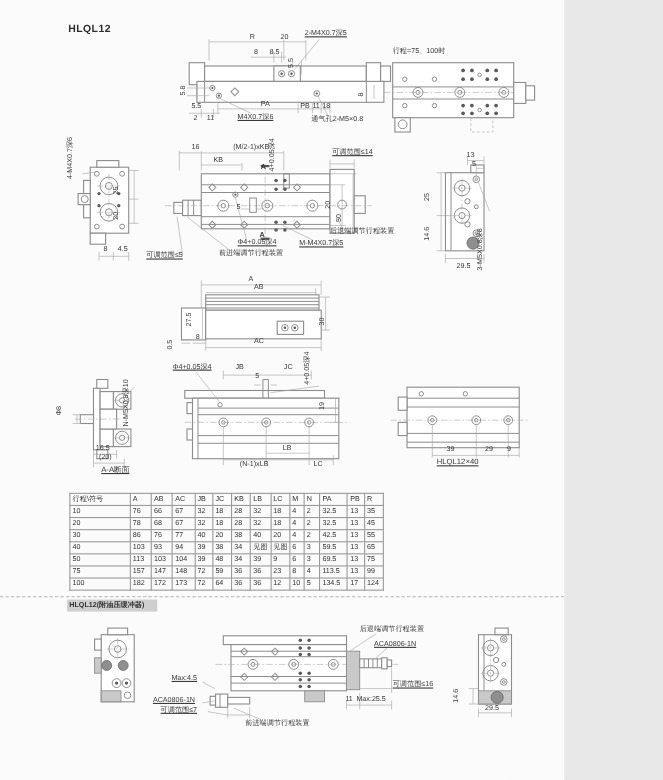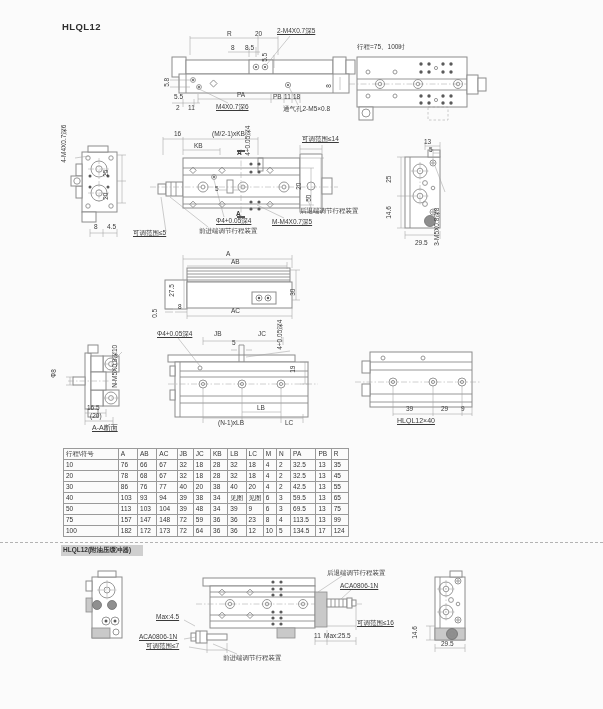--- a/index.html
+++ b/index.html
@@ -1,16 +1,16 @@
 <!DOCTYPE html>
 <html><head>
 <meta charset="utf-8">
 <style>
   html,body{margin:0;padding:0;background:#e8e8e8;}
-  .page{position:relative;width:603px;height:709px;background:#fbfbfb;overflow:hidden;
+  .page{position:relative;width:513px;height:709px;background:#fbfbfb;overflow:hidden;
         font-family:"Liberation Sans","DejaVu Sans",sans-serif;color:#3a3a3a;}
   .page svg{position:absolute;left:0;top:0;}
   .lbl{position:absolute;font-size:6.5px;line-height:1.05;white-space:nowrap;color:#3a3a3a;z-index:5;}
   .ttl{font-size:9.5px;font-weight:bold;letter-spacing:.4px;color:#2e2e2e;}
   .cap{font-size:7px;}
   .u{text-decoration:underline;}
   .b{font-weight:bold;}
   .v{transform:rotate(-90deg);transform-origin:0 100%;}
   .dash{position:absolute;left:0;top:542px;width:603px;border-top:1px dashed #b3b3b3;z-index:2;}
   .sec2hdr{position:absolute;left:61px;top:545px;width:80px;height:11px;background:#cfcfcf;

